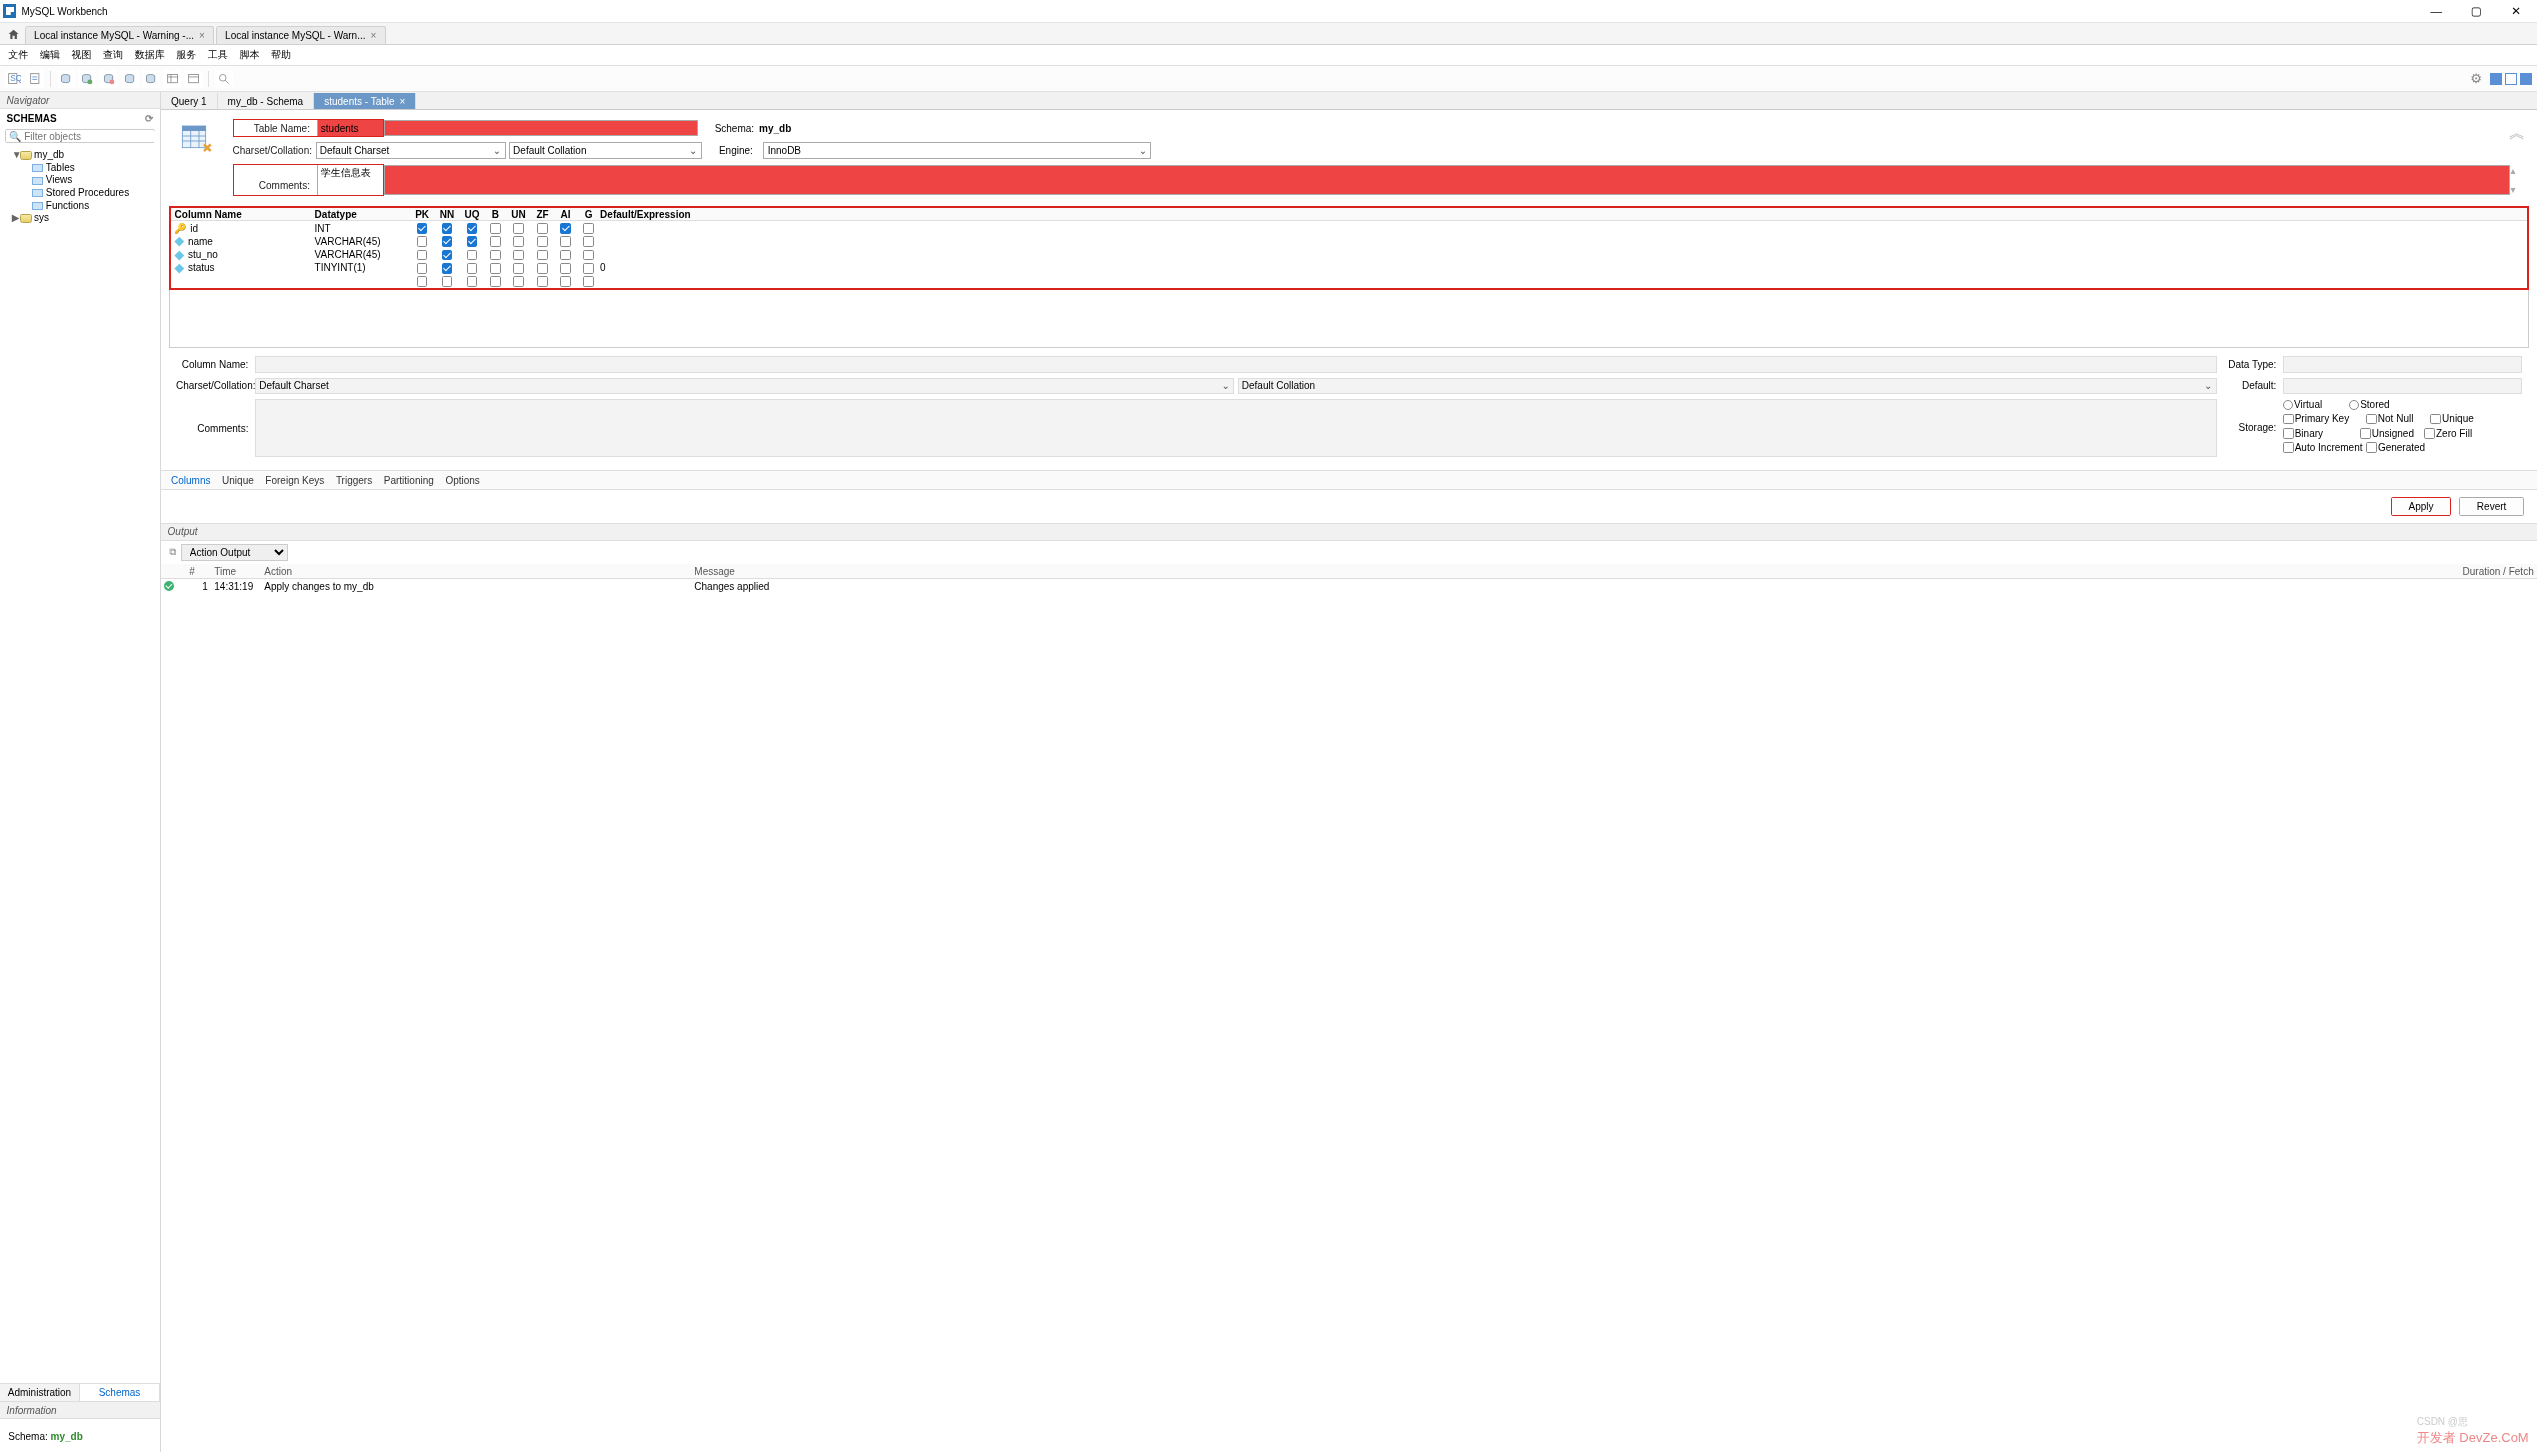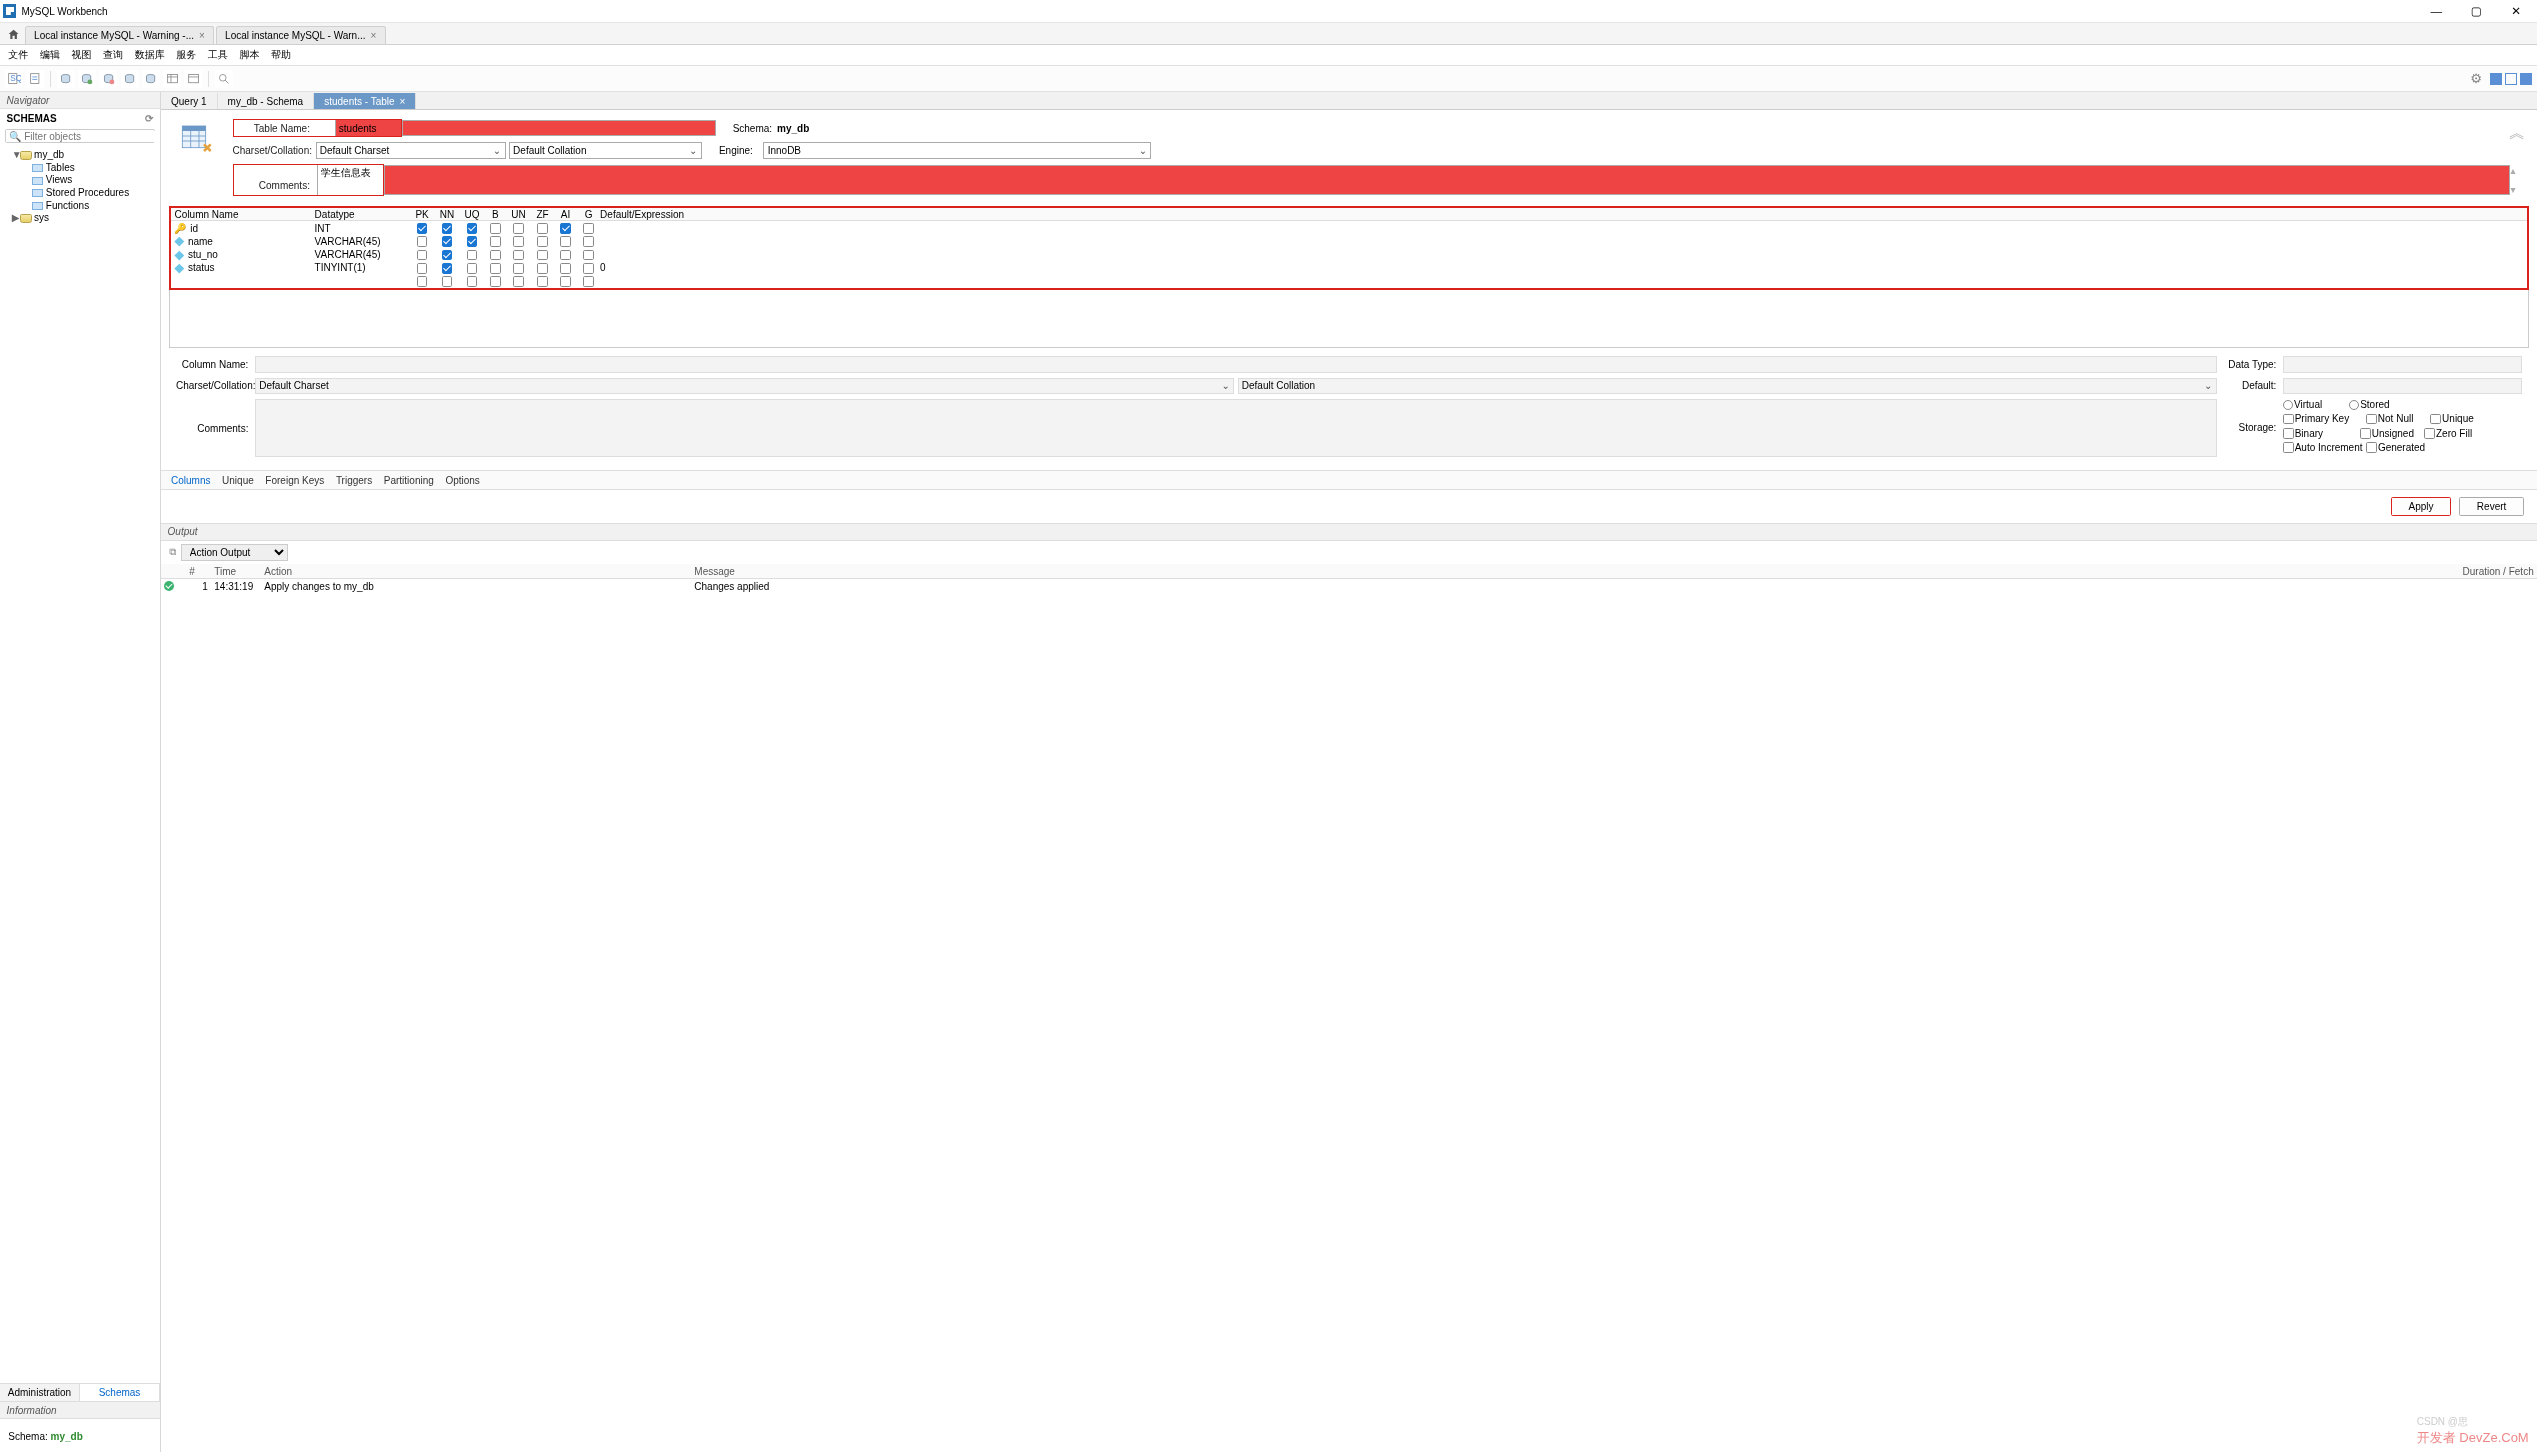--- a/index.html
+++ b/index.html
@@ -53,21 +53,21 @@
 .formlbl{width:83px;text-align:right;padding-right:6.6px;color:#222;}
 .txtinput{border:0.8px solid #aaa;padding:1.7px 3.3px;height:16.5px;background:#ef4444;}
 .selinput{border:0.8px solid #aaa;padding:0.8px 3.3px;height:16.5px;background:#fff;appearance:none;display:flex;align-items:center;justify-content:space-between;}
 .selinput::after{content:"⌄";color:#555;margin-left:3.3px;}
 .tblicon{width:40px;height:40px;margin-right:16.5px;display:flex;align-items:center;justify-content:center;}
 .redbox{border:1.7px solid #d9221c;}
 .collapse-arrow{position:absolute;right:11.6px;top:11.6px;color:#bbb;font-size:16.5px;cursor:default;}
 .colgrid{margin:0 8.3px;border:0.8px solid #ccc;background:#fff;}
 .colgrid.redbox{border:2.5px solid #d9221c;}
 .gridhdr,.gridrow{display:grid;grid-template-columns:140px 95px 25px 25px 25px 21.5px 25px 23px 23px 23px 1fr;align-items:center;padding:0.8px 3.3px;font-size:9.5px;}
-.gridhdr{background:#fafafa;border-bottom:0.8px solid #ddd;font-weight:normal;}
+.gridhdr{background:#fafafa;border-bottom:0.8px solid #ddd;font-weight:bold;}
 .gridrow{border-bottom:0;}
 .cellc{text-align:center;}
 .chk{width:10.7px;height:10.7px;border:0.8px solid #888;border-radius:1.7px;display:inline-block;vertical-align:middle;background:#fff;}
 .chk.on{background:#1976d2;border-color:#1976d2;position:relative;}
 .chk.on::after{content:"";position:absolute;left:2.5px;top:0px;width:3.3px;height:5.8px;border:solid #fff;border-width:0 1.7px 1.7px 0;transform:rotate(45deg);}
 .keyicon{color:#d4a017;margin-right:3.3px;}
 .diaicon{display:inline-block;width:6.6px;height:6.6px;background:#6cc6e8;transform:rotate(45deg);margin-right:5px;margin-left:1.7px;}
 .coldetail{display:flex;gap:8.3px;padding:8.3px 15px;}
 .coldetail .left{flex:1;}
 .coldetail .right{width:297px;}
@@ -251,21 +251,21 @@
         <div class="tblicon">
           <svg width="35" height="35" viewBox="0 0 42 42">
               <rect x="4" y="6" width="28" height="26" fill="#eaf2fb" stroke="#6b98c7"></rect>
               <rect x="4" y="6" width="28" height="6" fill="#6b98c7"></rect>
               <path d="M4 18h28M4 24h28M14 12v20M24 12v20" stroke="#6b98c7"></path>
               <path d="M30 28l8 8M38 28l-8 8" stroke="#e6a23c" stroke-width="3"></path>
             </svg>
         </div>
         <div style="flex:1;">
           <div class="formrow">
-            <div style="display:flex;align-items:center;gap:18px;" class="redbox">
+            <div style="display:flex;align-items:center;" class="redbox">
               <span class="formlbl">Table Name:</span>
               <input class="txtinput" style="width: 66px; border-top: none; border-right: none; border-bottom: none; border-image: initial; border-left: 0.8px solid rgb(170, 170, 170);" value="students">
             </div>
             <input class="txtinput" style="flex: 1 1 0%; max-width: 314px;">
             <span style="width:50px;text-align:right;padding-right:5px;margin-left:11.6px;">Schema:</span>
             <b>my_db</b>
           </div>
           <div class="formrow">
             <span class="formlbl">Charset/Collation:</span>
             <div class="selinput" style="width:190px;">

